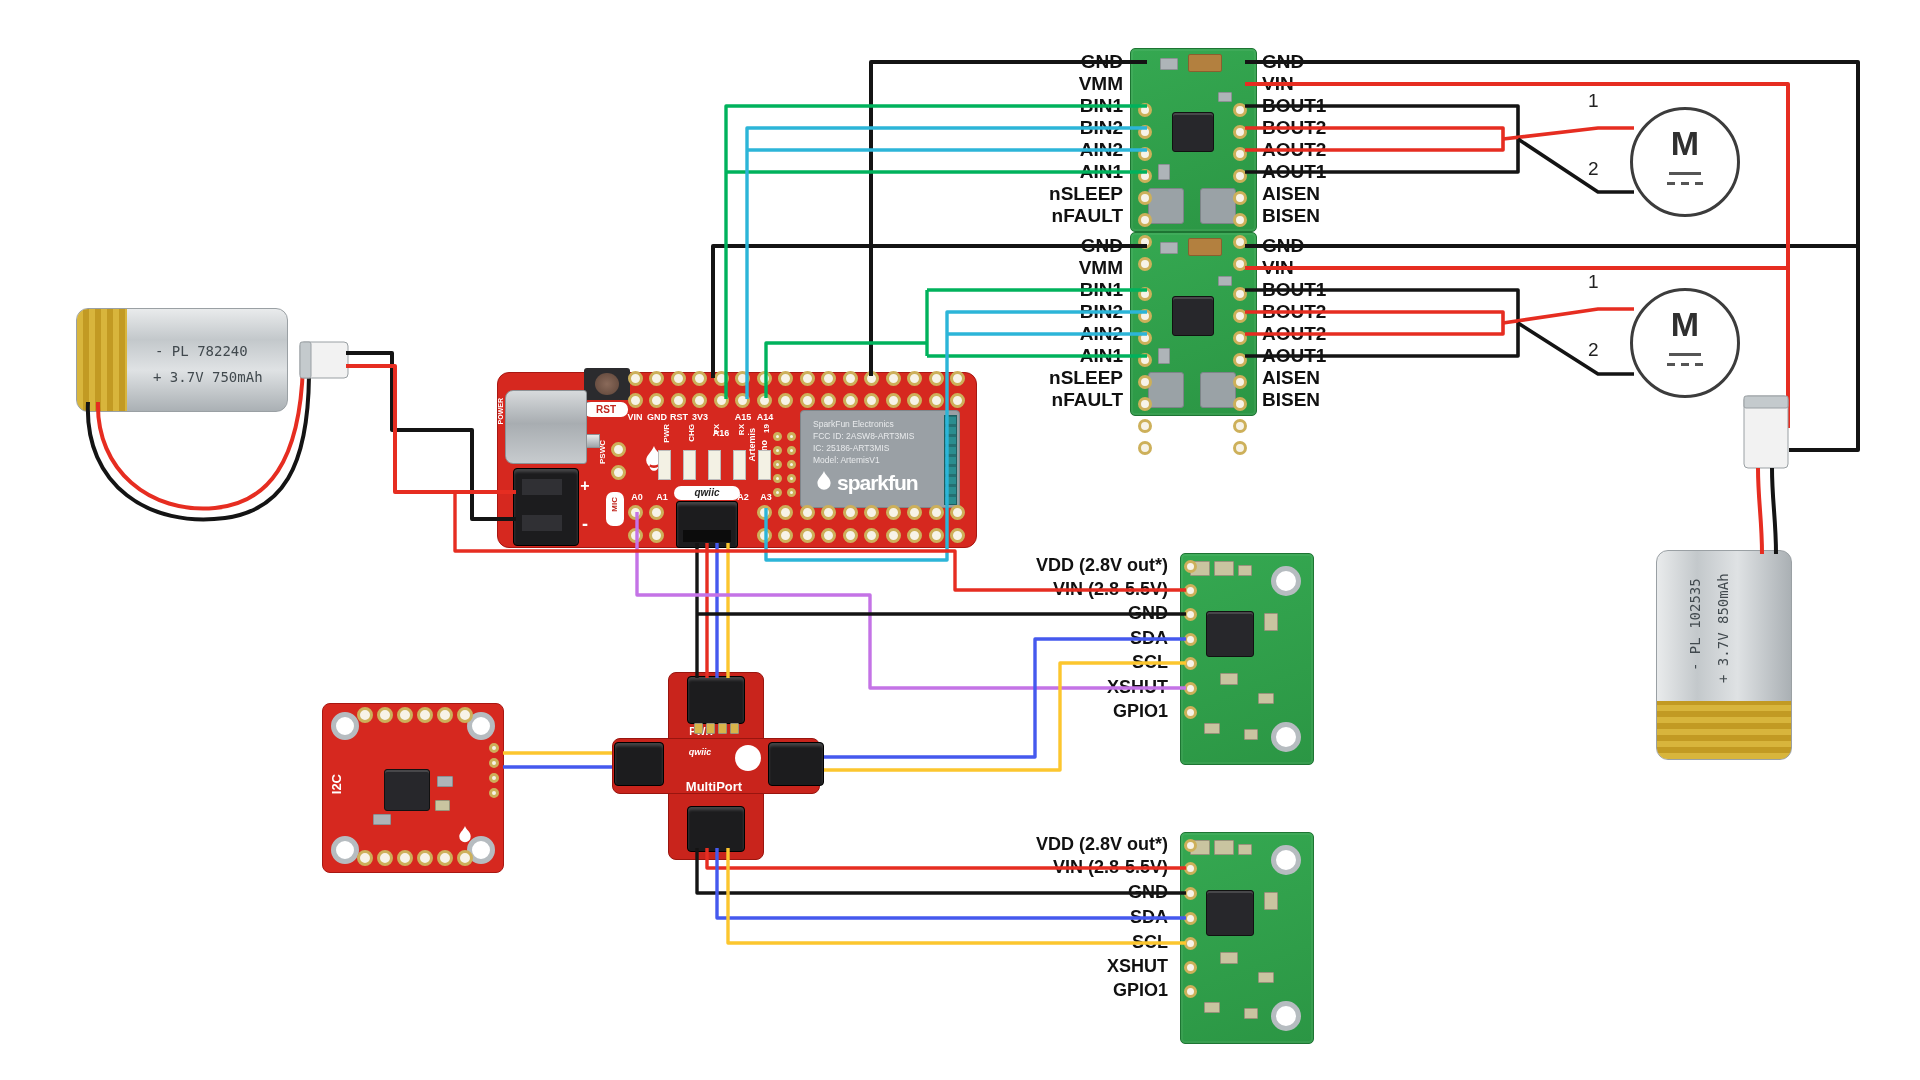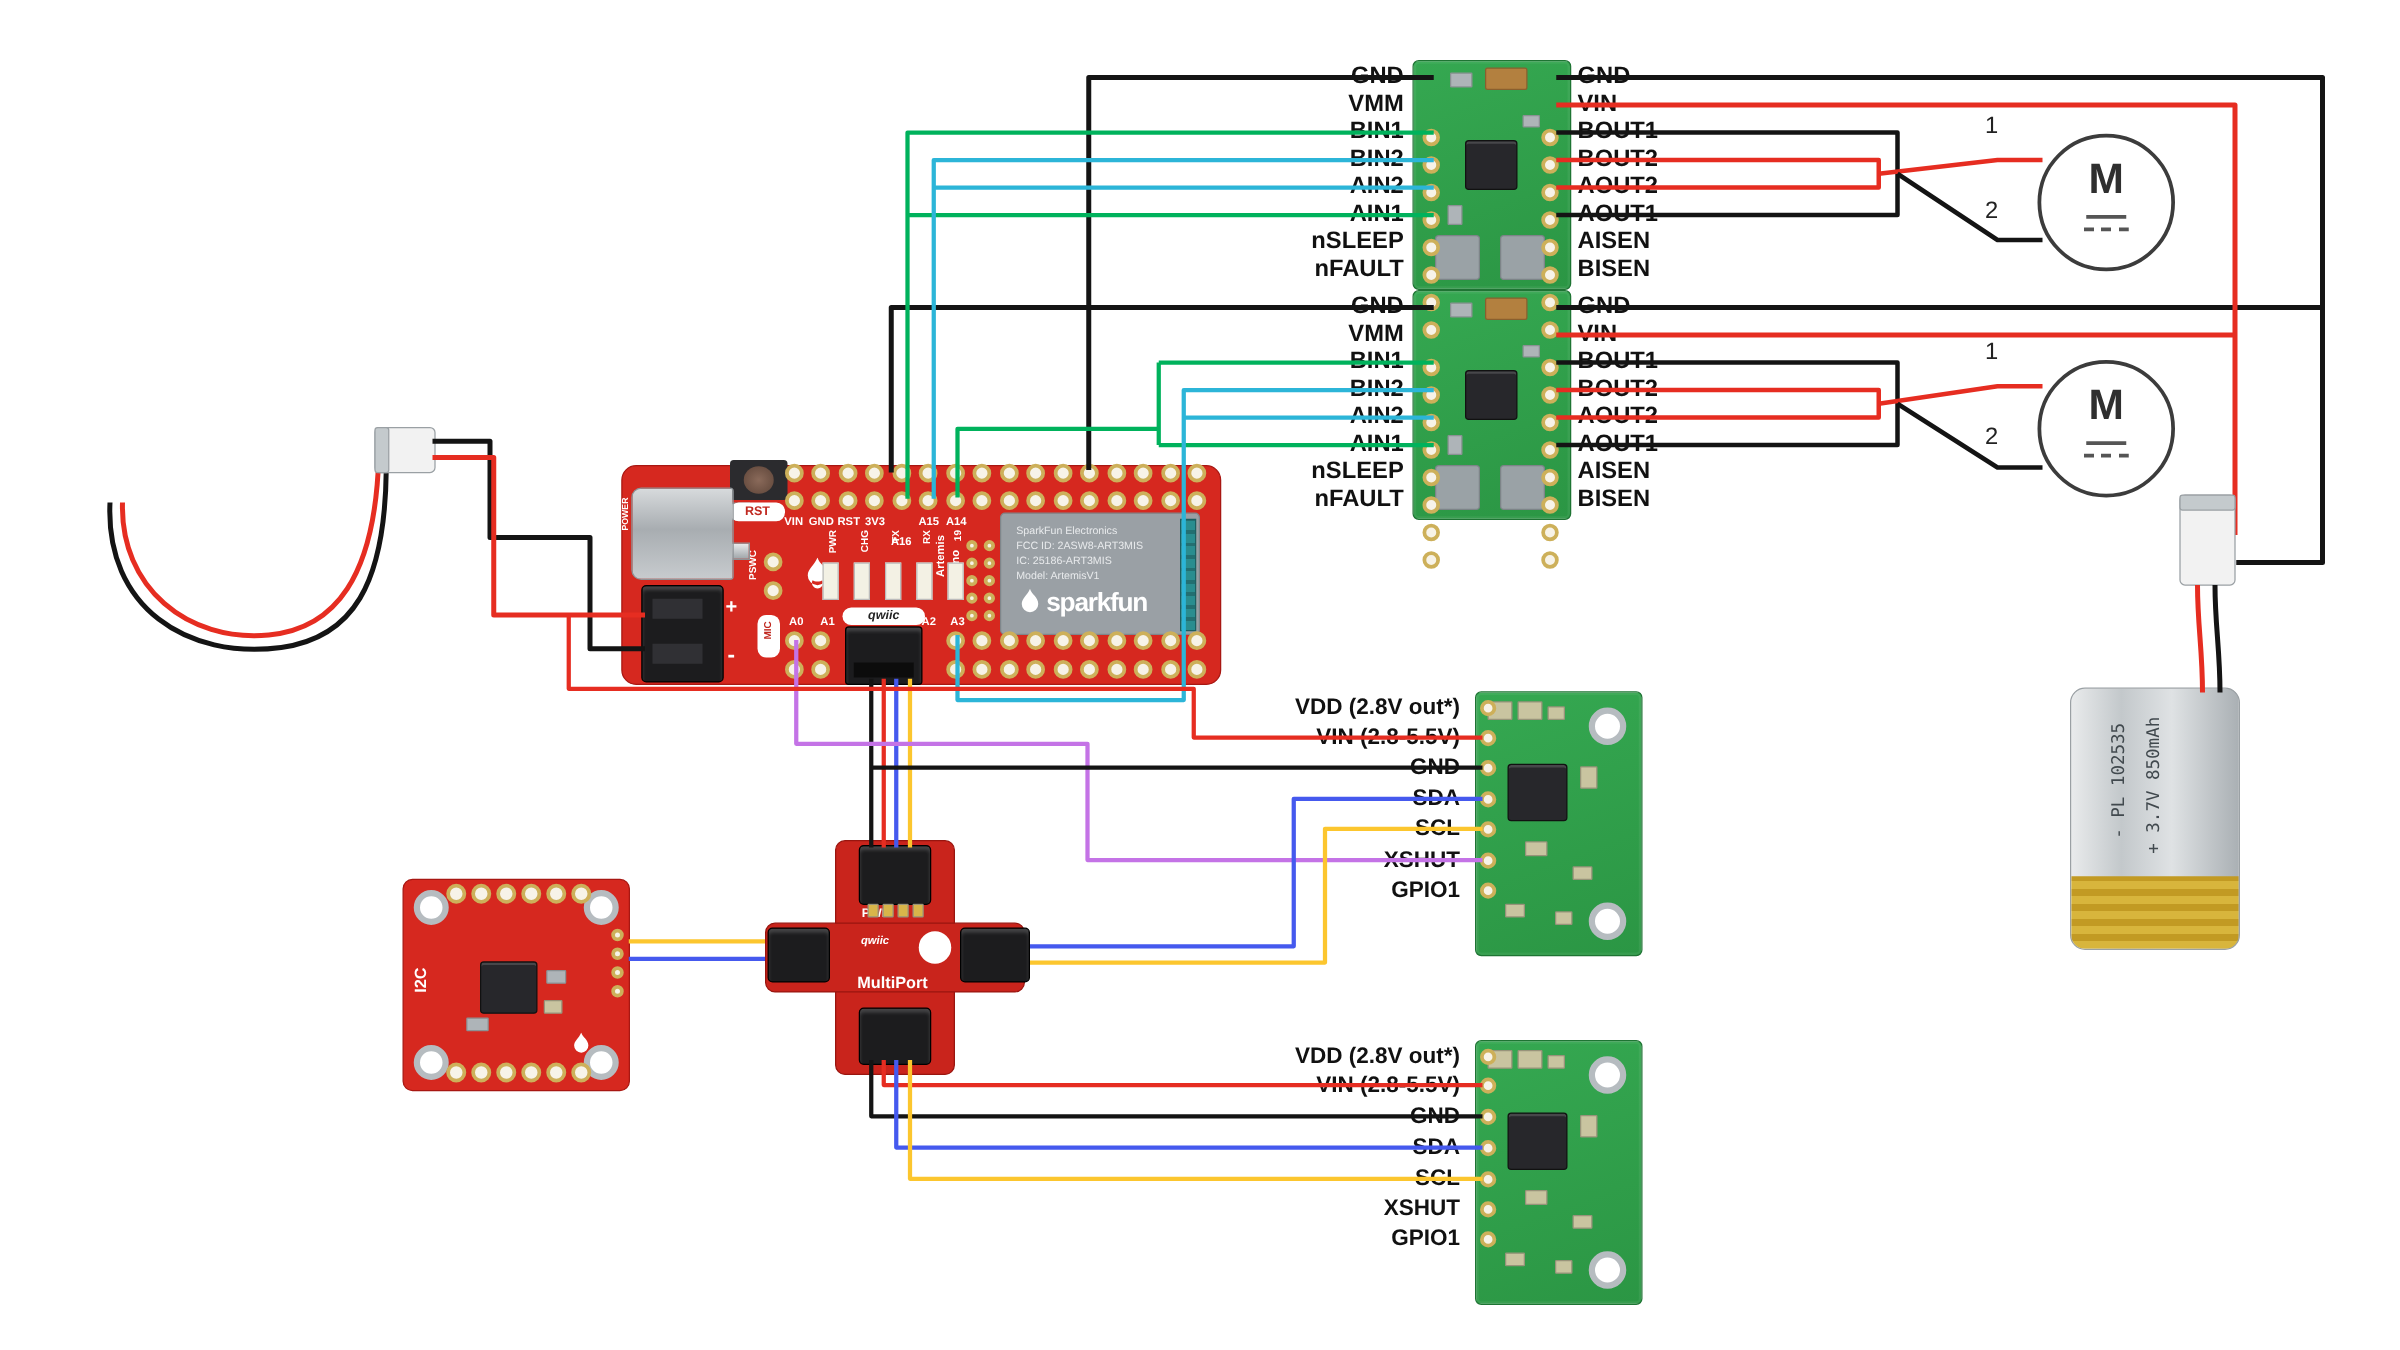--- a/index.html
+++ b/index.html
@@ -48,20 +48,25 @@
   .module{position:absolute;background:#9aa0a5;border:1px solid #7f868b;border-radius:4px;}
   .modline{position:absolute;color:#e8eaec;font-size:8.5px;white-space:nowrap;}
   .sflogo{position:absolute;color:#fff;font-weight:bold;font-size:21px;letter-spacing:-1px;}
   .flame path{fill:#fff;}
 </style>
 </head>
 <body>
 
 <div id="stage">
 
+  <div class="battH" style="left:76px;top:308px;width:210px;height:102px;">
+    <div class="goldL" style="left:0;top:0;width:50px;height:102px;"></div>
+    <div class="battxt" style="left:78px;top:34px;">- PL 782240</div>
+    <div class="battxt" style="left:76px;top:60px;">+ 3.7V 750mAh</div>
+  </div>
 
   <div class="battH" style="left:1656px;top:550px;width:134px;height:208px;background:linear-gradient(90deg,#e9ebec,#c3c8cb 30%,#dfe2e4 60%,#aab0b4);">
     <div class="goldL" style="left:0;top:150px;width:134px;height:58px;background:repeating-linear-gradient(0deg,#d8b53c 0 6px,#c29a23 6px 12px);"></div>
     <div class="battxt" style="left:30px;top:120px;transform:rotate(-90deg);transform-origin:left top;">- PL 102535</div>
     <div class="battxt" style="left:58px;top:132px;transform:rotate(-90deg);transform-origin:left top;">+ 3.7V 850mAh</div>
   </div>
 
   <div class="greenboard" style="left:1130px;top:48px;width:125px;height:182px;" id="drv1"></div>
   <div class="greenboard" style="left:1130px;top:232px;width:125px;height:182px;" id="drv2"></div>
 

